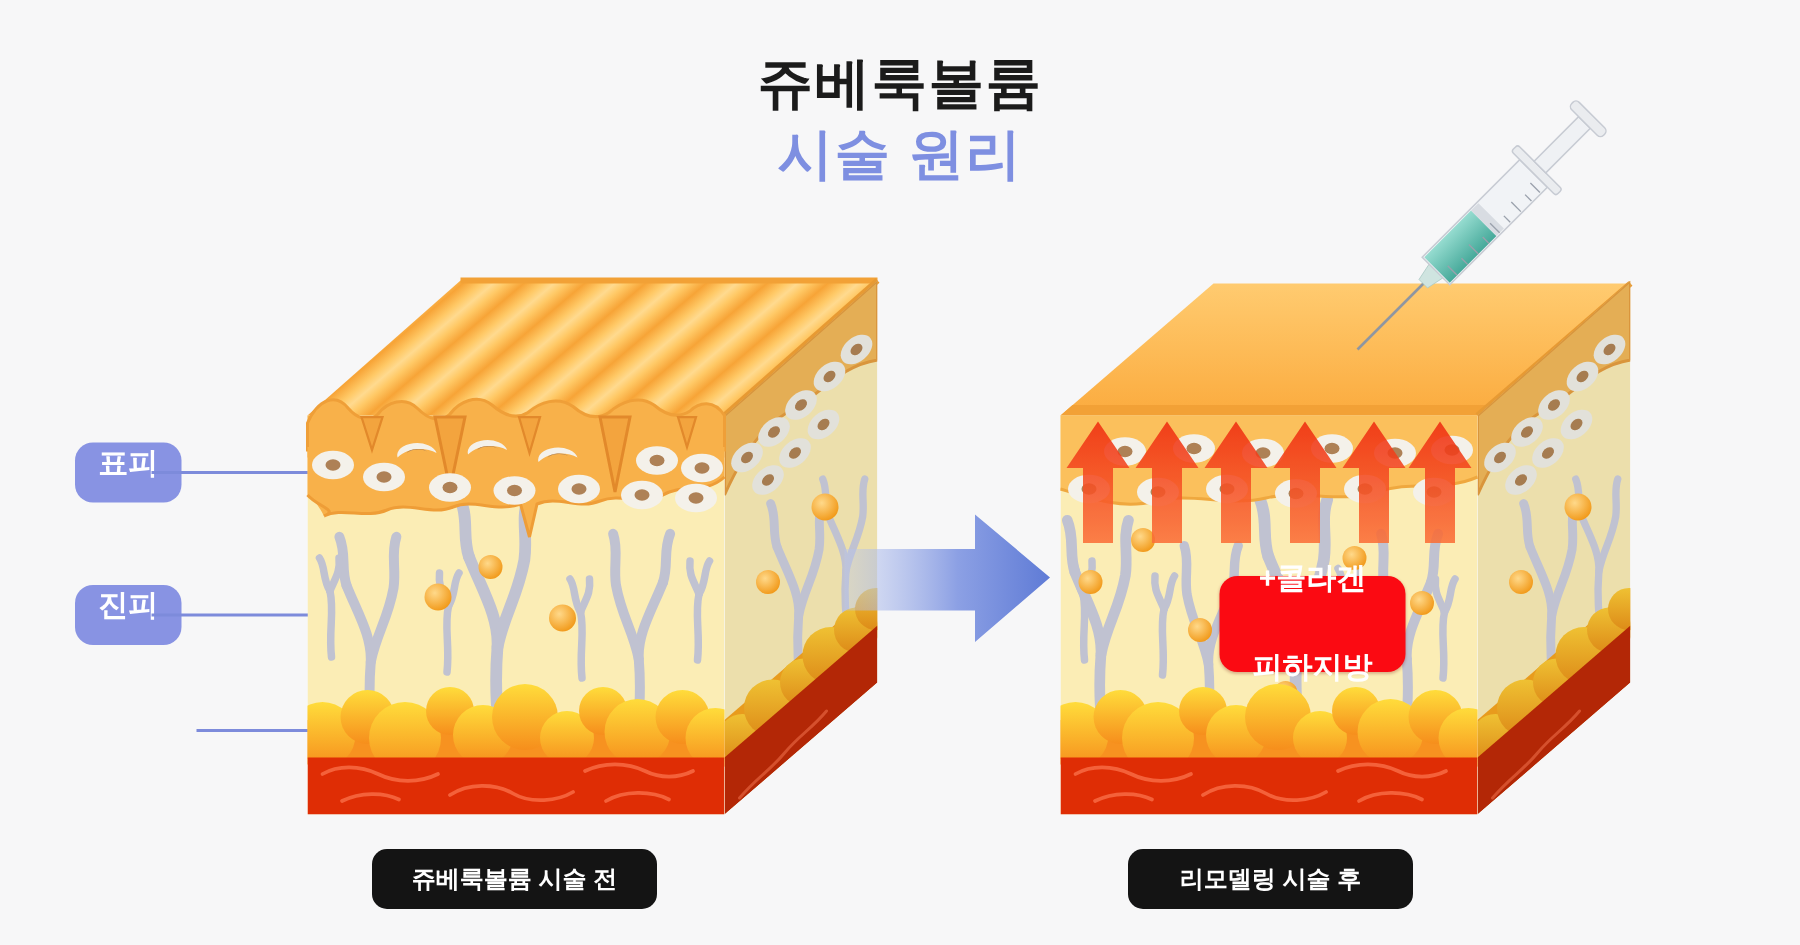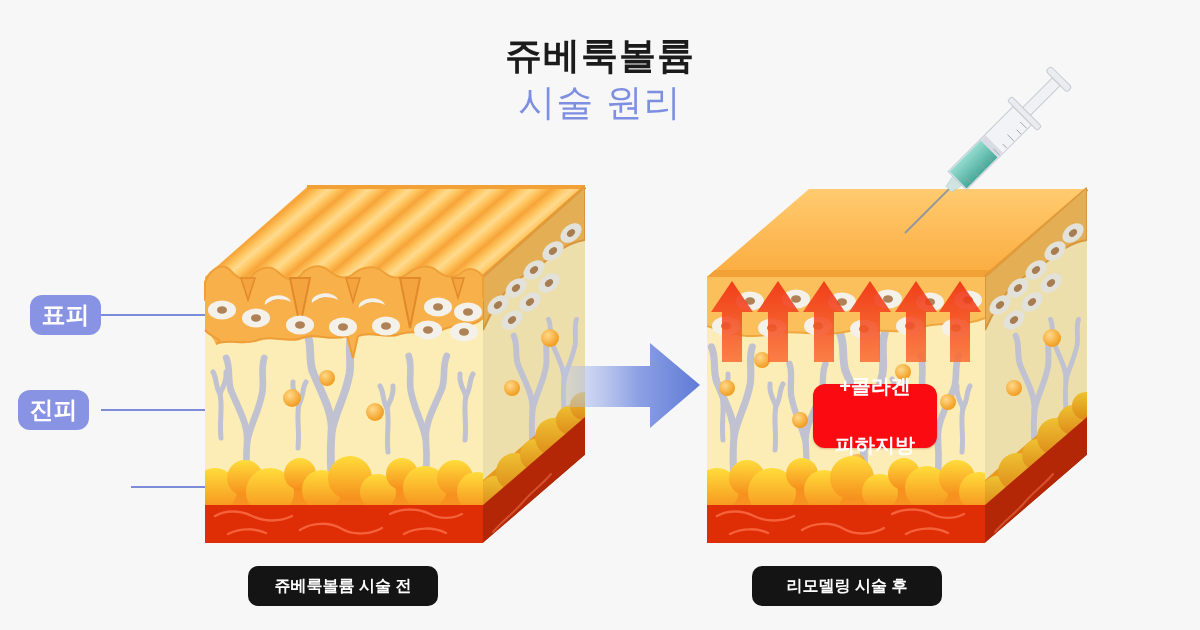--- a/index.html
+++ b/index.html
@@ -1,22 +1,22 @@
 <!DOCTYPE html>
 <html><head>
 <meta charset="utf-8">
 <style>
   html,body{margin:0;padding:0;}
   .stage{position:relative;width:1200px;height:630px;background:#F7F7F8;overflow:hidden;
          font-family:"Liberation Sans","DejaVu Sans",sans-serif;}
   .title-wrap{position:absolute;top:32px;left:0;width:1200px;text-align:center;line-height:47px;}
   .title-line1{font-size:37px;font-weight:800;color:#1B1B1B;letter-spacing:1px;}
-  .title-line2{font-size:37px;font-weight:400;color:#7E8FE1;letter-spacing:1px;}
+  .title-line2{font-size:37px;font-weight:700;color:#7E8FE1;letter-spacing:1px;}
   .layer-badge{position:absolute;background:#8893E3;color:#FFFFFF;border-radius:12px;
-               font-size:24px;font-weight:700;display:flex;align-items:center;justify-content:center;}
+               font-size:20px;font-weight:700;display:flex;justify-content:center;margin-left:20px;}
   .layer-line{position:absolute;height:2px;background:#7D8BDB;}
   .caption{position:absolute;width:190px;height:40px;background:#141414;color:#FFFFFF;border-radius:10px;
            font-size:16px;font-weight:700;display:flex;align-items:center;justify-content:center;}
   .collagen-badge{position:absolute;left:813px;top:384px;width:124px;height:64px;background:#FB0A12;
                   border-radius:12px;color:#FFFFFF;font-weight:800;font-size:20px;line-height:27px;
                   display:flex;flex-direction:column;align-items:center;justify-content:center;
                   box-shadow:0 1px 2px rgba(120,0,0,.25);gap:32px;}
   svg{position:absolute;display:block;}
 </style>
 </head>
@@ -103,21 +103,21 @@
   <div class="title-wrap">
     <div class="title-line1">쥬베룩볼륨</div>
     <div class="title-line2">시술 원리</div>
   </div>
 
   <div class="layer-badge" style="left:30px;top:295px;width:71px;height:40px">
     <span>표피</span>
   </div>
   <div class="layer-line" style="left:101px;top:314px;width:154px"></div>
 
-  <div class="layer-badge" style="left:18px;top:390px;width:71px;height:40px">
+  <div class="layer-badge" style="left:30px;top:390px;width:71px;height:40px">
     <span>진피</span>
   </div>
   <div class="layer-line" style="left:101px;top:409px;width:154px"></div>
 
   <div class="layer-line" style="left:131px;top:486px;width:136px"></div>
 
   <svg style="left:195px;top:175px" width="405" height="380" viewBox="195 175 405 380">
     <defs>
       <clipPath id="clipFL">
           <rect x="205" y="277" width="278" height="266"></rect>

